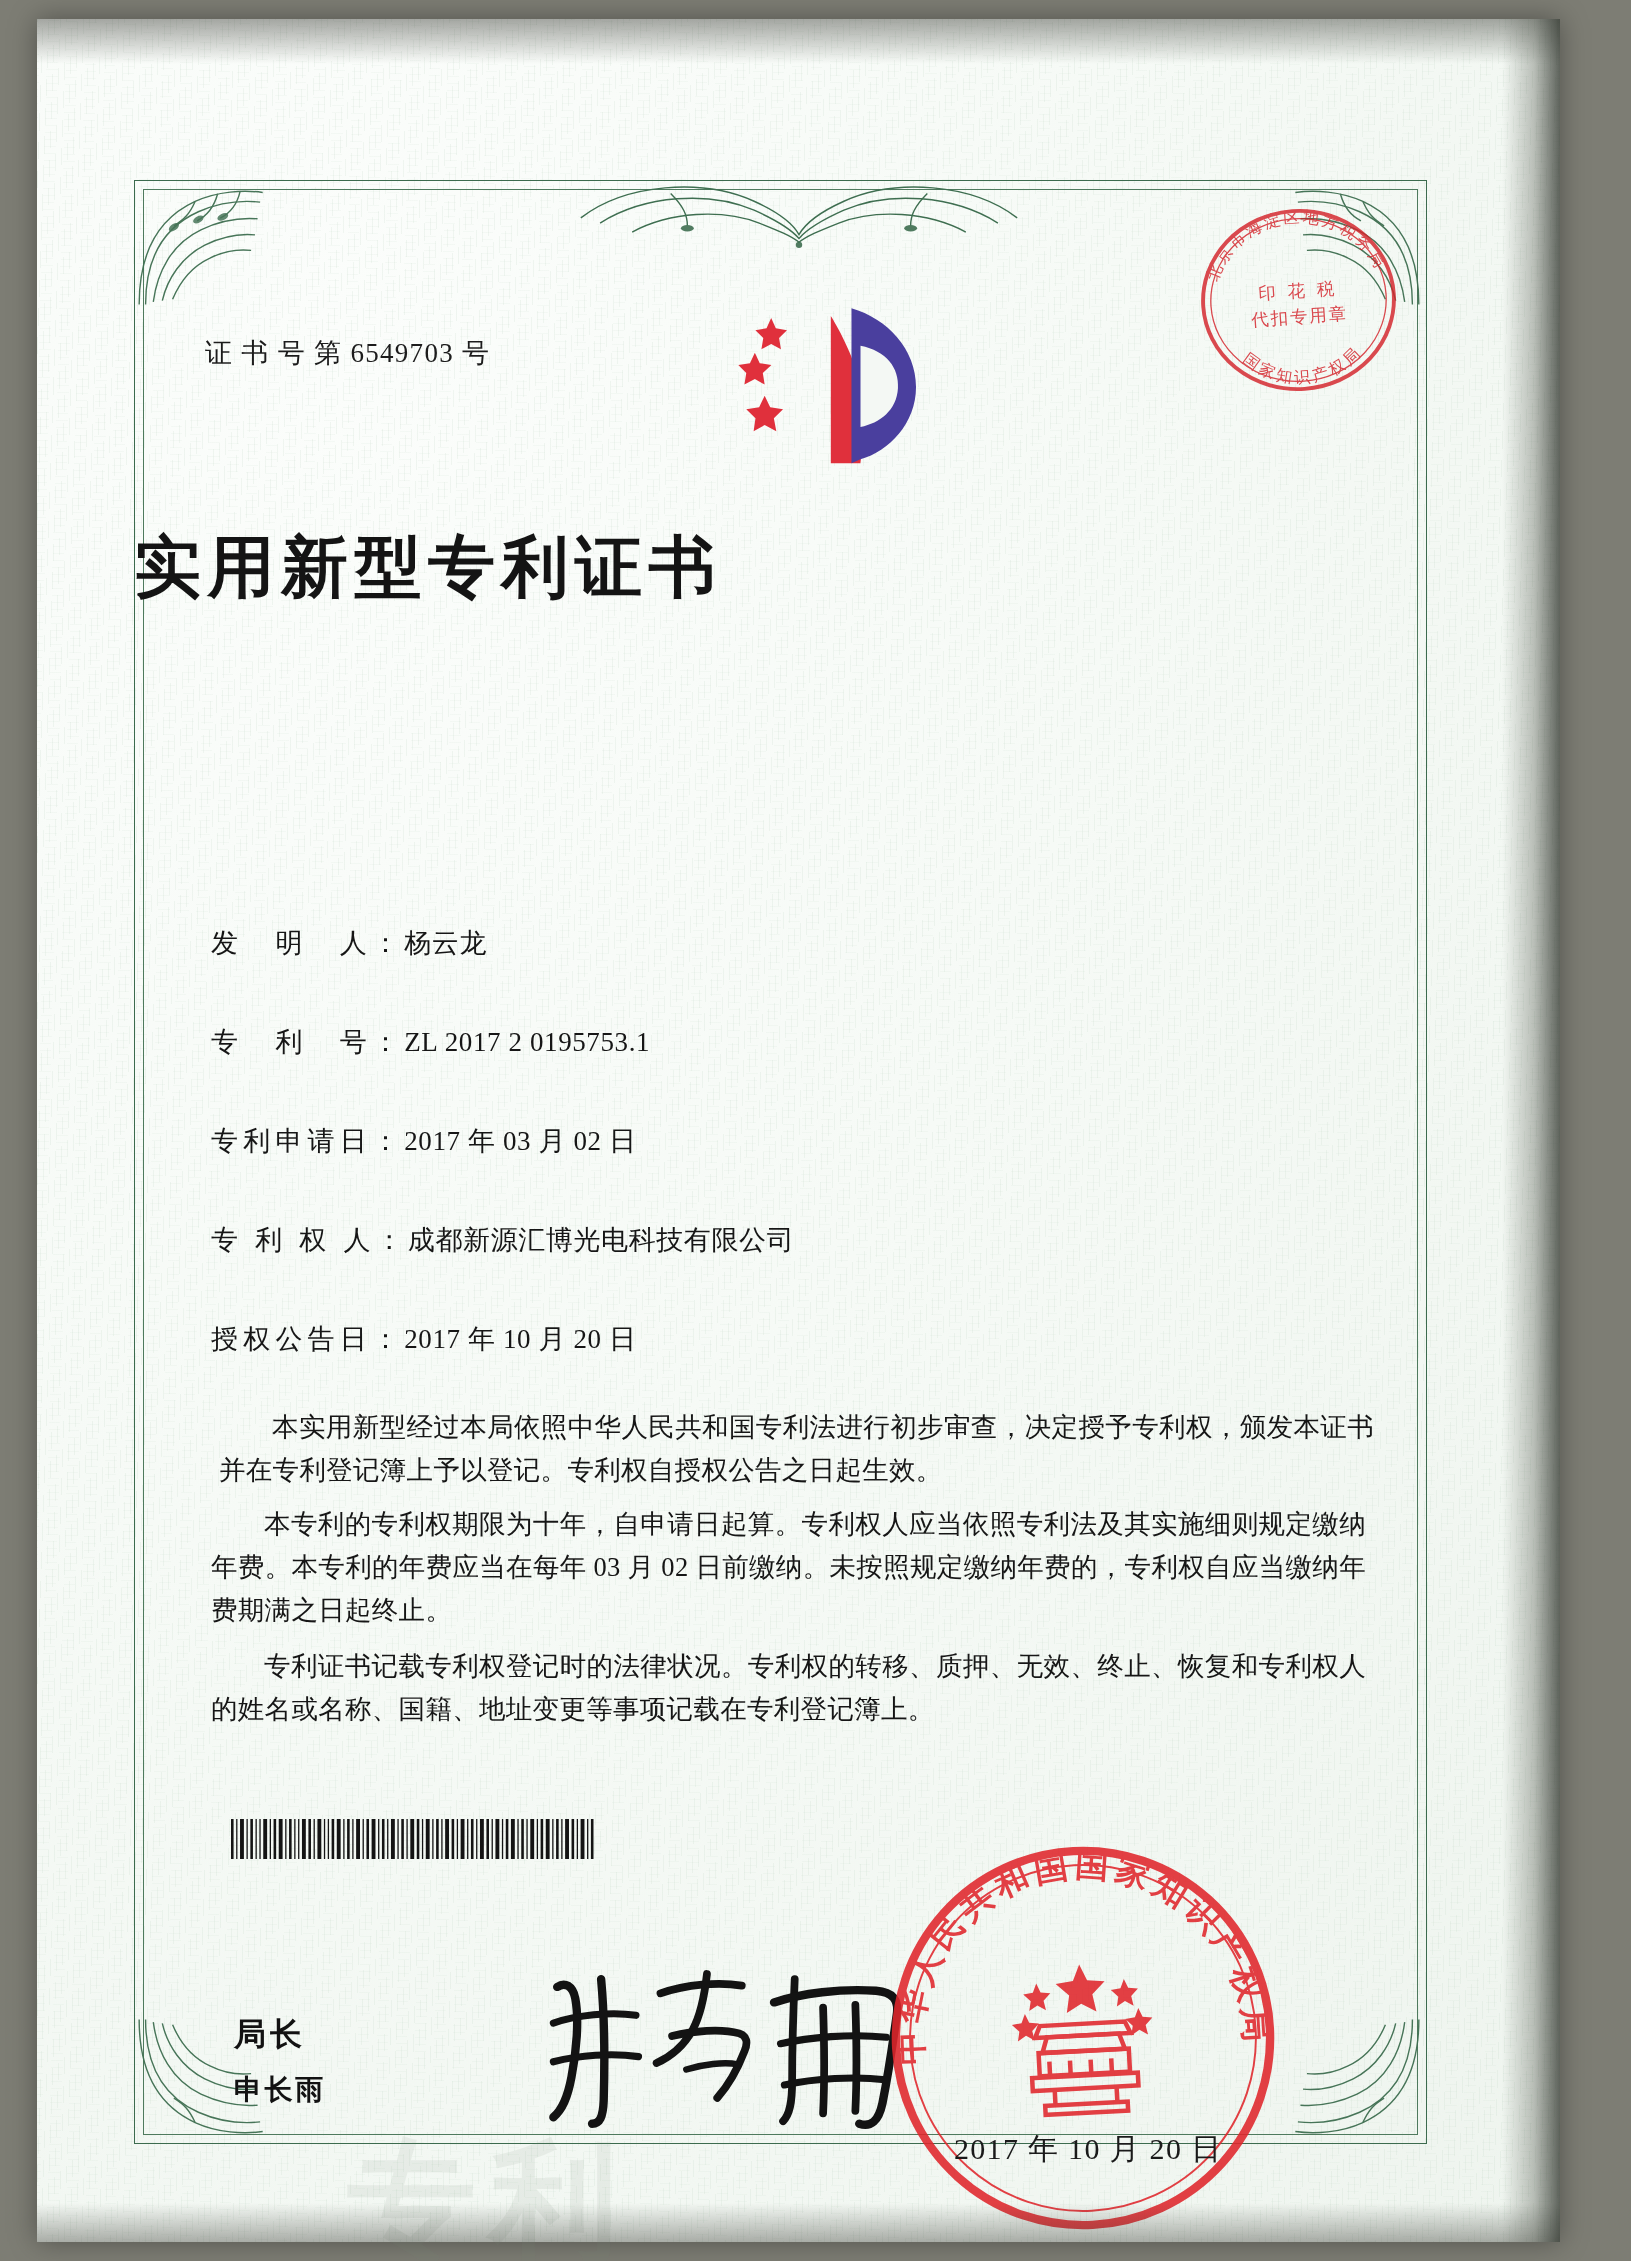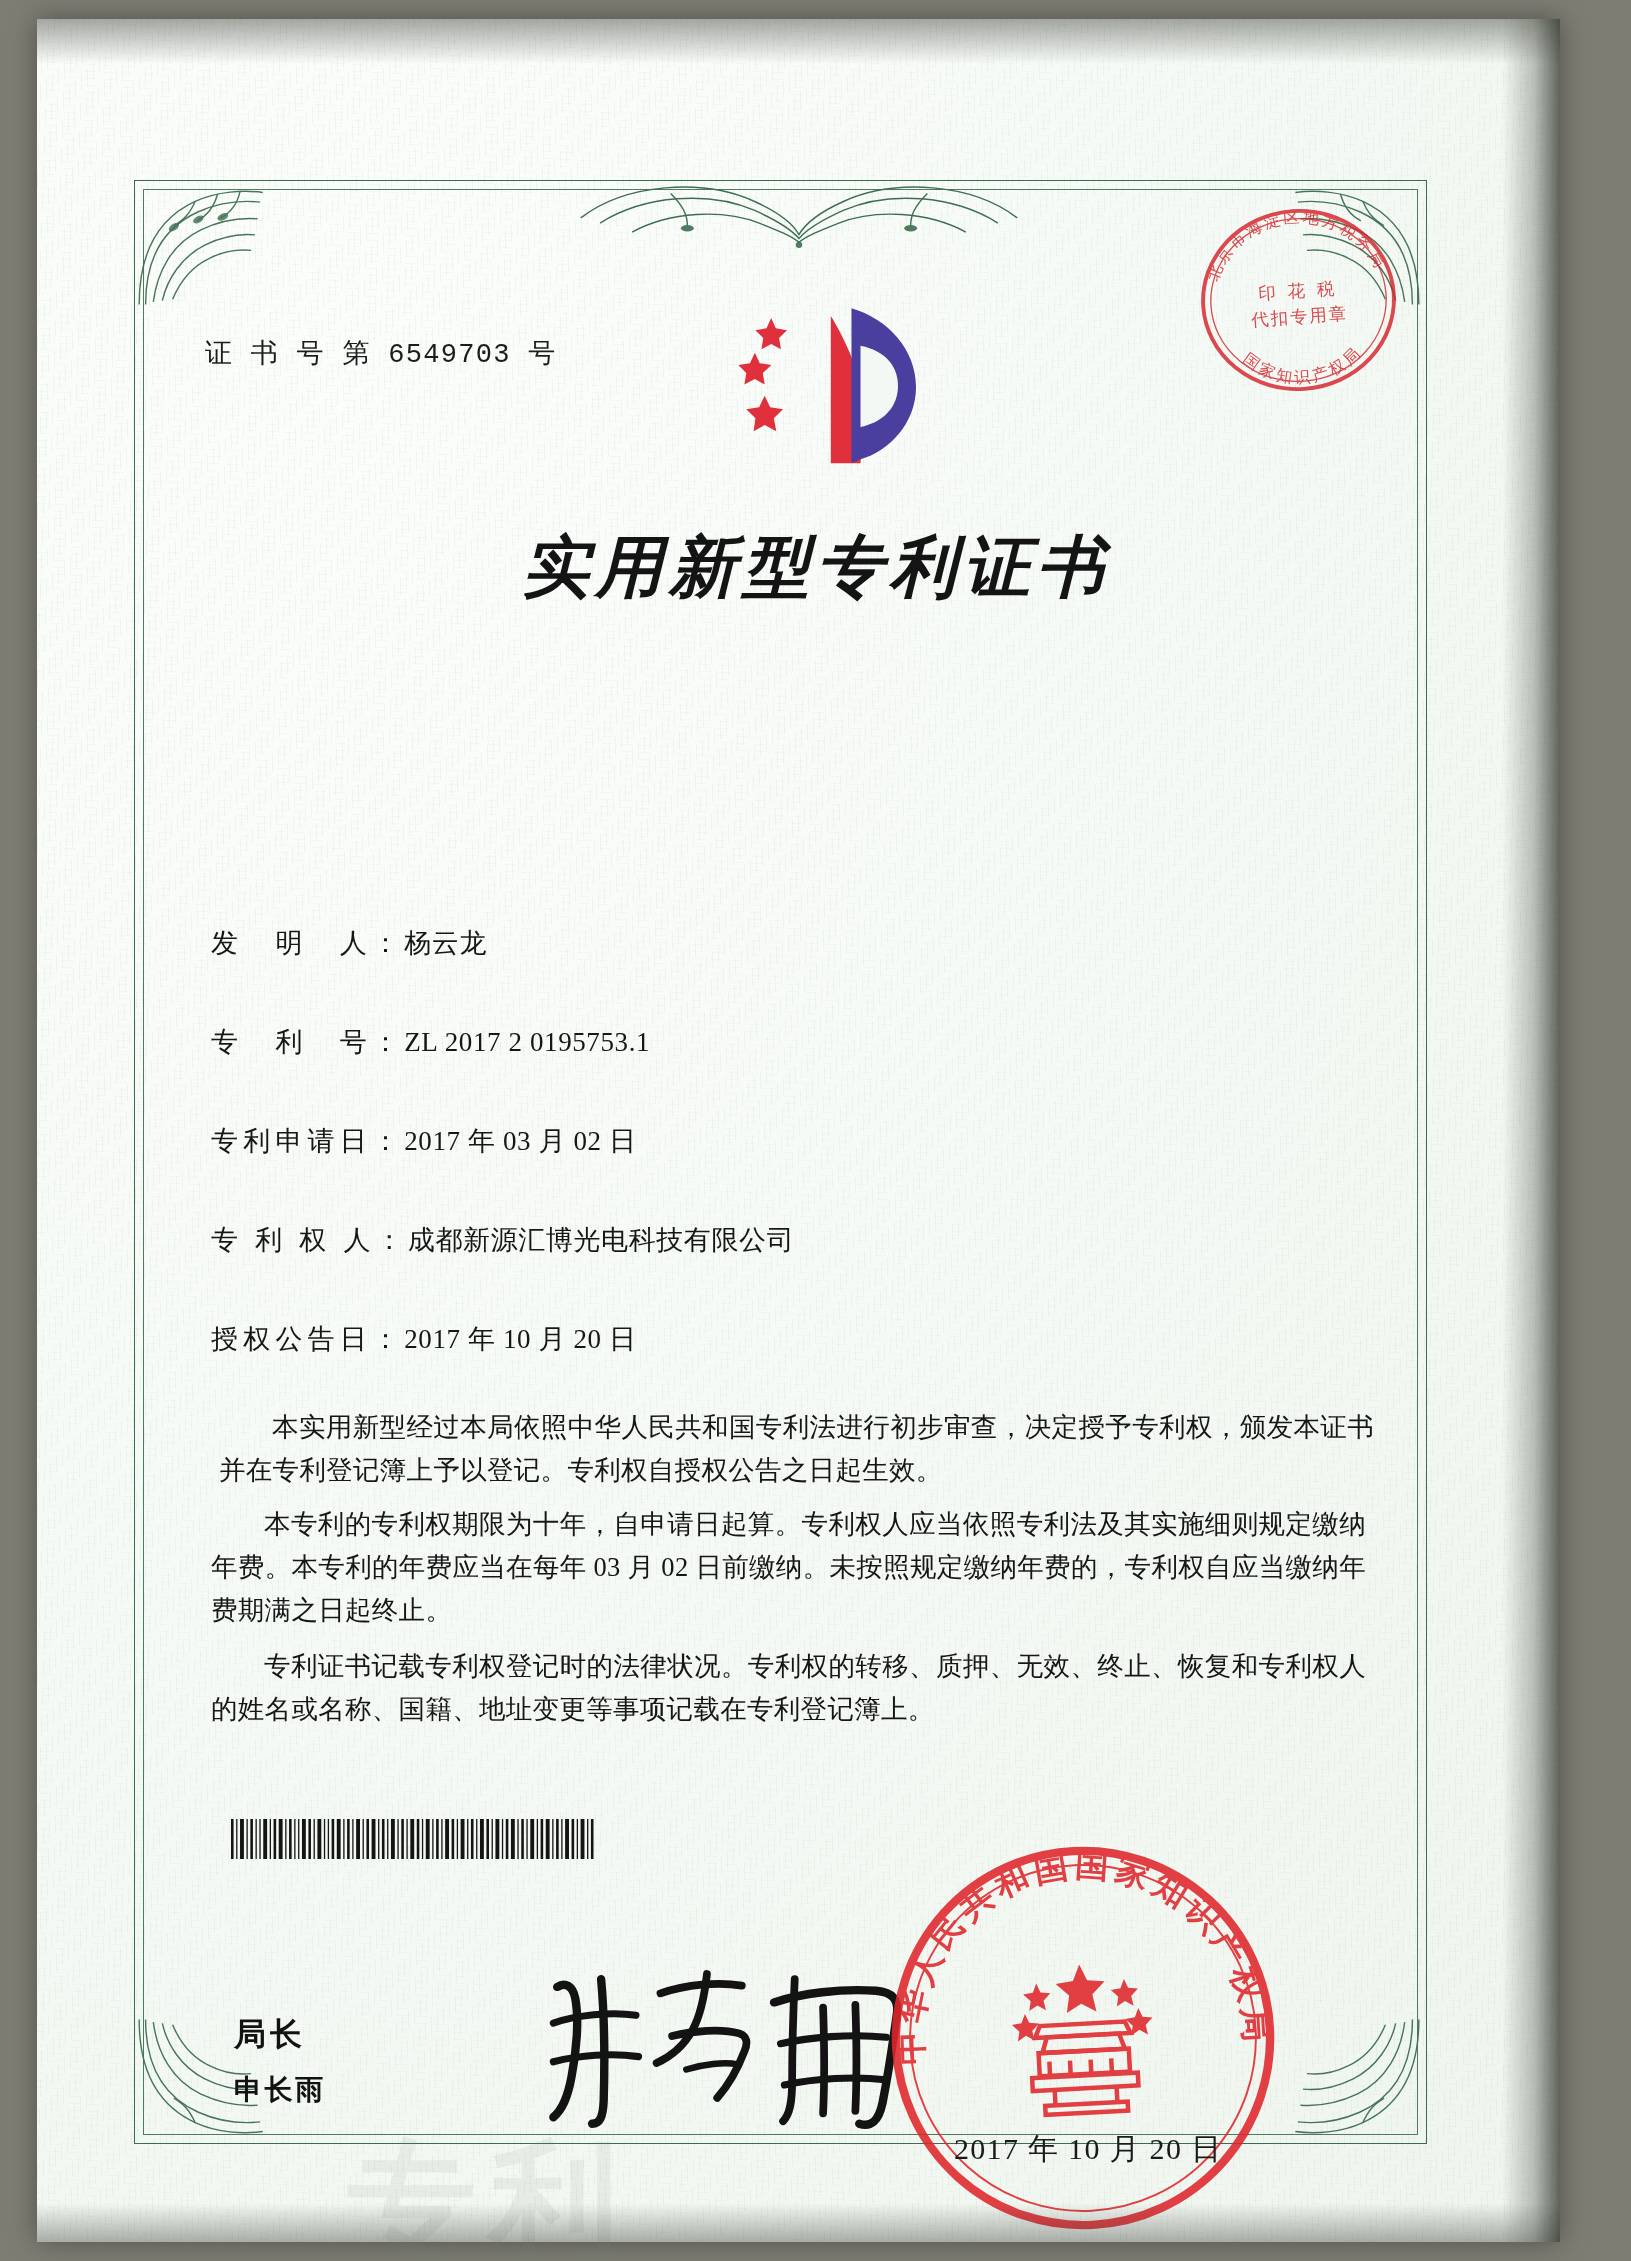--- a/index.html
+++ b/index.html
@@ -107,21 +107,21 @@
     left: 97px;
     top: 161px;
     width: 1291px;
     height: 1962px;
   }
 
   #cert-no {
     position: absolute;
     left: 71px;
     top: 155px;
-    font-family: Liberation Mono, monospace;
+    font-family: Liberation Serif, serif;
     font-size: 27px;
     color: #1c1c1c;
     letter-spacing: 1.3px;
   }
 
   
   #logo {
     position: absolute;
     left: 600px;
     top: 110px;
@@ -136,27 +136,26 @@
     top: 19.4px;
     width: 213px;
     height: 200px;
   }
 
   #main-title {
     position: absolute;
     left: 0;
     top: 342px;
     width: 1364px;
-    text-align: center;
+    text-align: left;
     font-family: "DejaVu Serif", serif;
     font-weight: bold;
     font-size: 67px;
     letter-spacing: 6.5px;
     color: #141414;
-    font-style: italic;
   }
 
   .field {
     position: absolute;
     left: 77px;
     font-size: 27px;
     color: #161616;
     letter-spacing: 0.6px;
     white-space: nowrap;
   }

